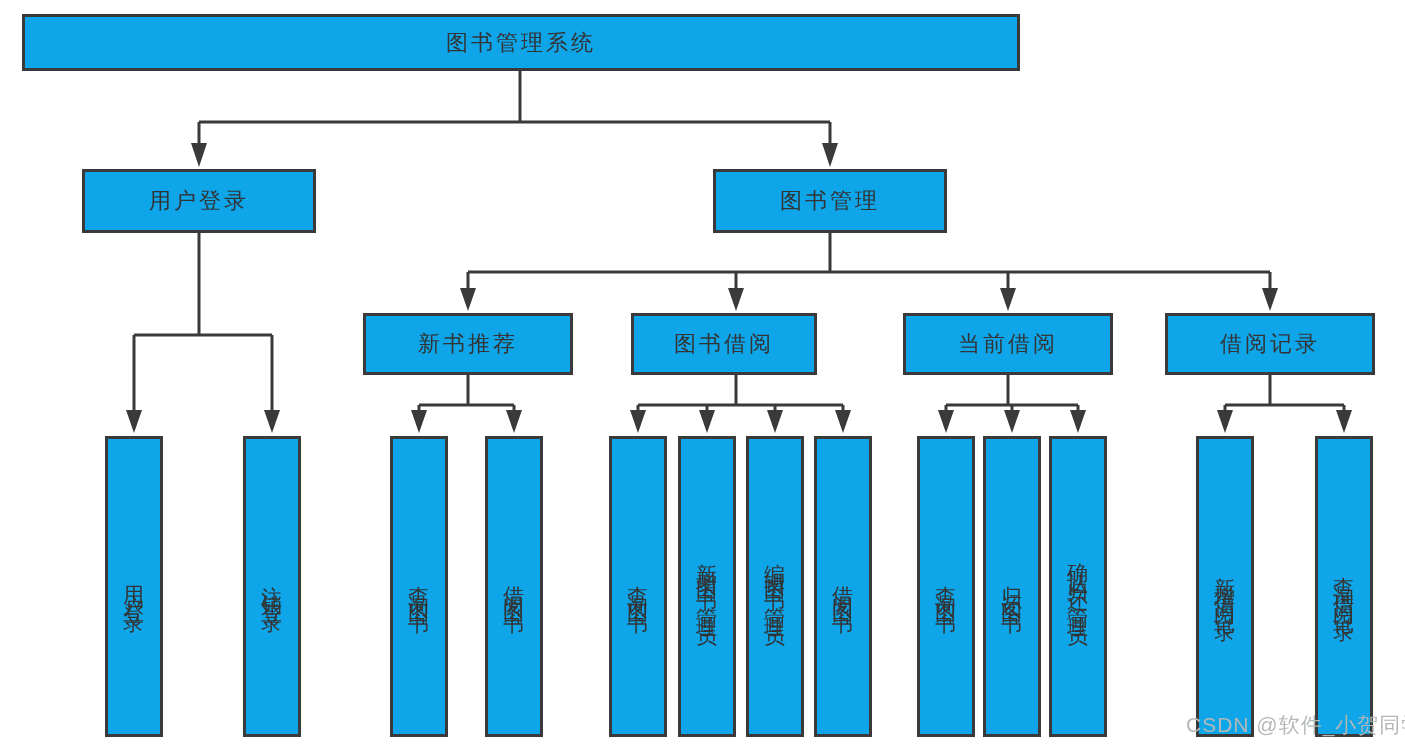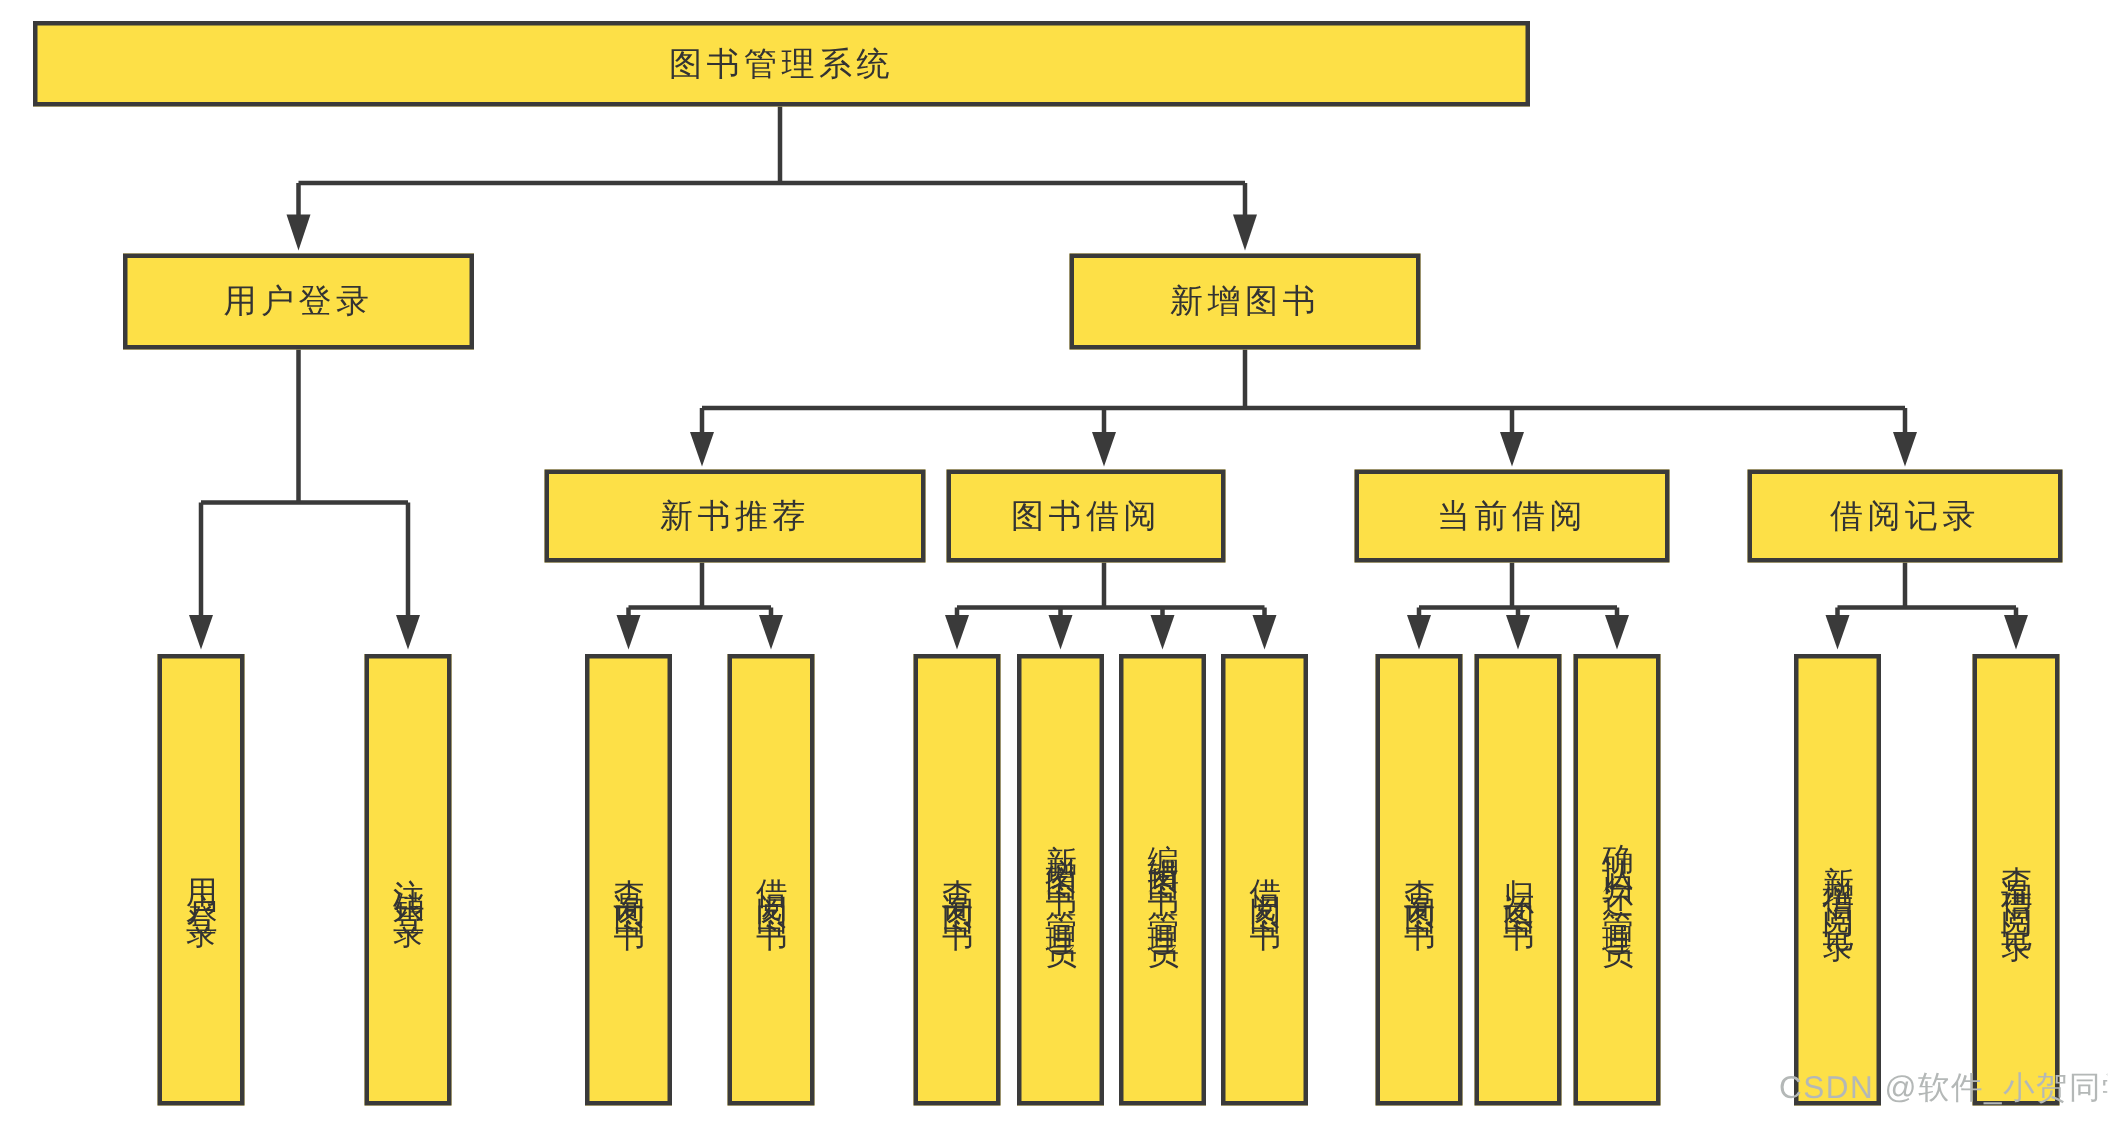--- a/index.html
+++ b/index.html
@@ -15,21 +15,21 @@
     background:var(--bg);
     font-family:"Liberation Sans","DejaVu Sans",sans-serif;
     overflow:hidden;
   }
   #connectors{position:absolute;left:0;top:0;z-index:0;}
   #connectors path{stroke:var(--line);stroke-width:3;fill:none;}
   #connectors polygon{fill:var(--line);stroke:none;}
   .box{
     position:absolute;box-sizing:border-box;
     border:3px solid var(--line);
-    background:#fde047;
+    background:#0ea5e9;
     display:flex;align-items:center;justify-content:center;
     color:var(--text);
     z-index:1;
   }
   .h-label{font-size:22px;letter-spacing:3px;white-space:nowrap;}
   .leaf span{
     writing-mode:vertical-rl;
     text-orientation:mixed;
     font-size:21px;
     letter-spacing:9px;
@@ -85,24 +85,24 @@
   </svg>
 
   <div class="box" style="left:22px;top:14px;width:998px;height:57px">
     <span class="h-label">图书管理系统</span>
   </div>
 
   <div class="box" style="left:82px;top:169px;width:234px;height:64px">
     <span class="h-label">用户登录</span>
   </div>
   <div class="box" style="left:713px;top:169px;width:234px;height:64px">
-    <span class="h-label">新增图书</span>
+    <span class="h-label">图书管理</span>
   </div>
 
-  <div class="box" style="left:363px;top:313px;width:254px;height:62px">
+  <div class="box" style="left:363px;top:313px;width:210px;height:62px">
     <span class="h-label">新书推荐</span>
   </div>
   <div class="box" style="left:631px;top:313px;width:186px;height:62px">
     <span class="h-label">图书借阅</span>
   </div>
   <div class="box" style="left:903px;top:313px;width:210px;height:62px">
     <span class="h-label">当前借阅</span>
   </div>
   <div class="box" style="left:1165px;top:313px;width:210px;height:62px">
     <span class="h-label">借阅记录</span>

